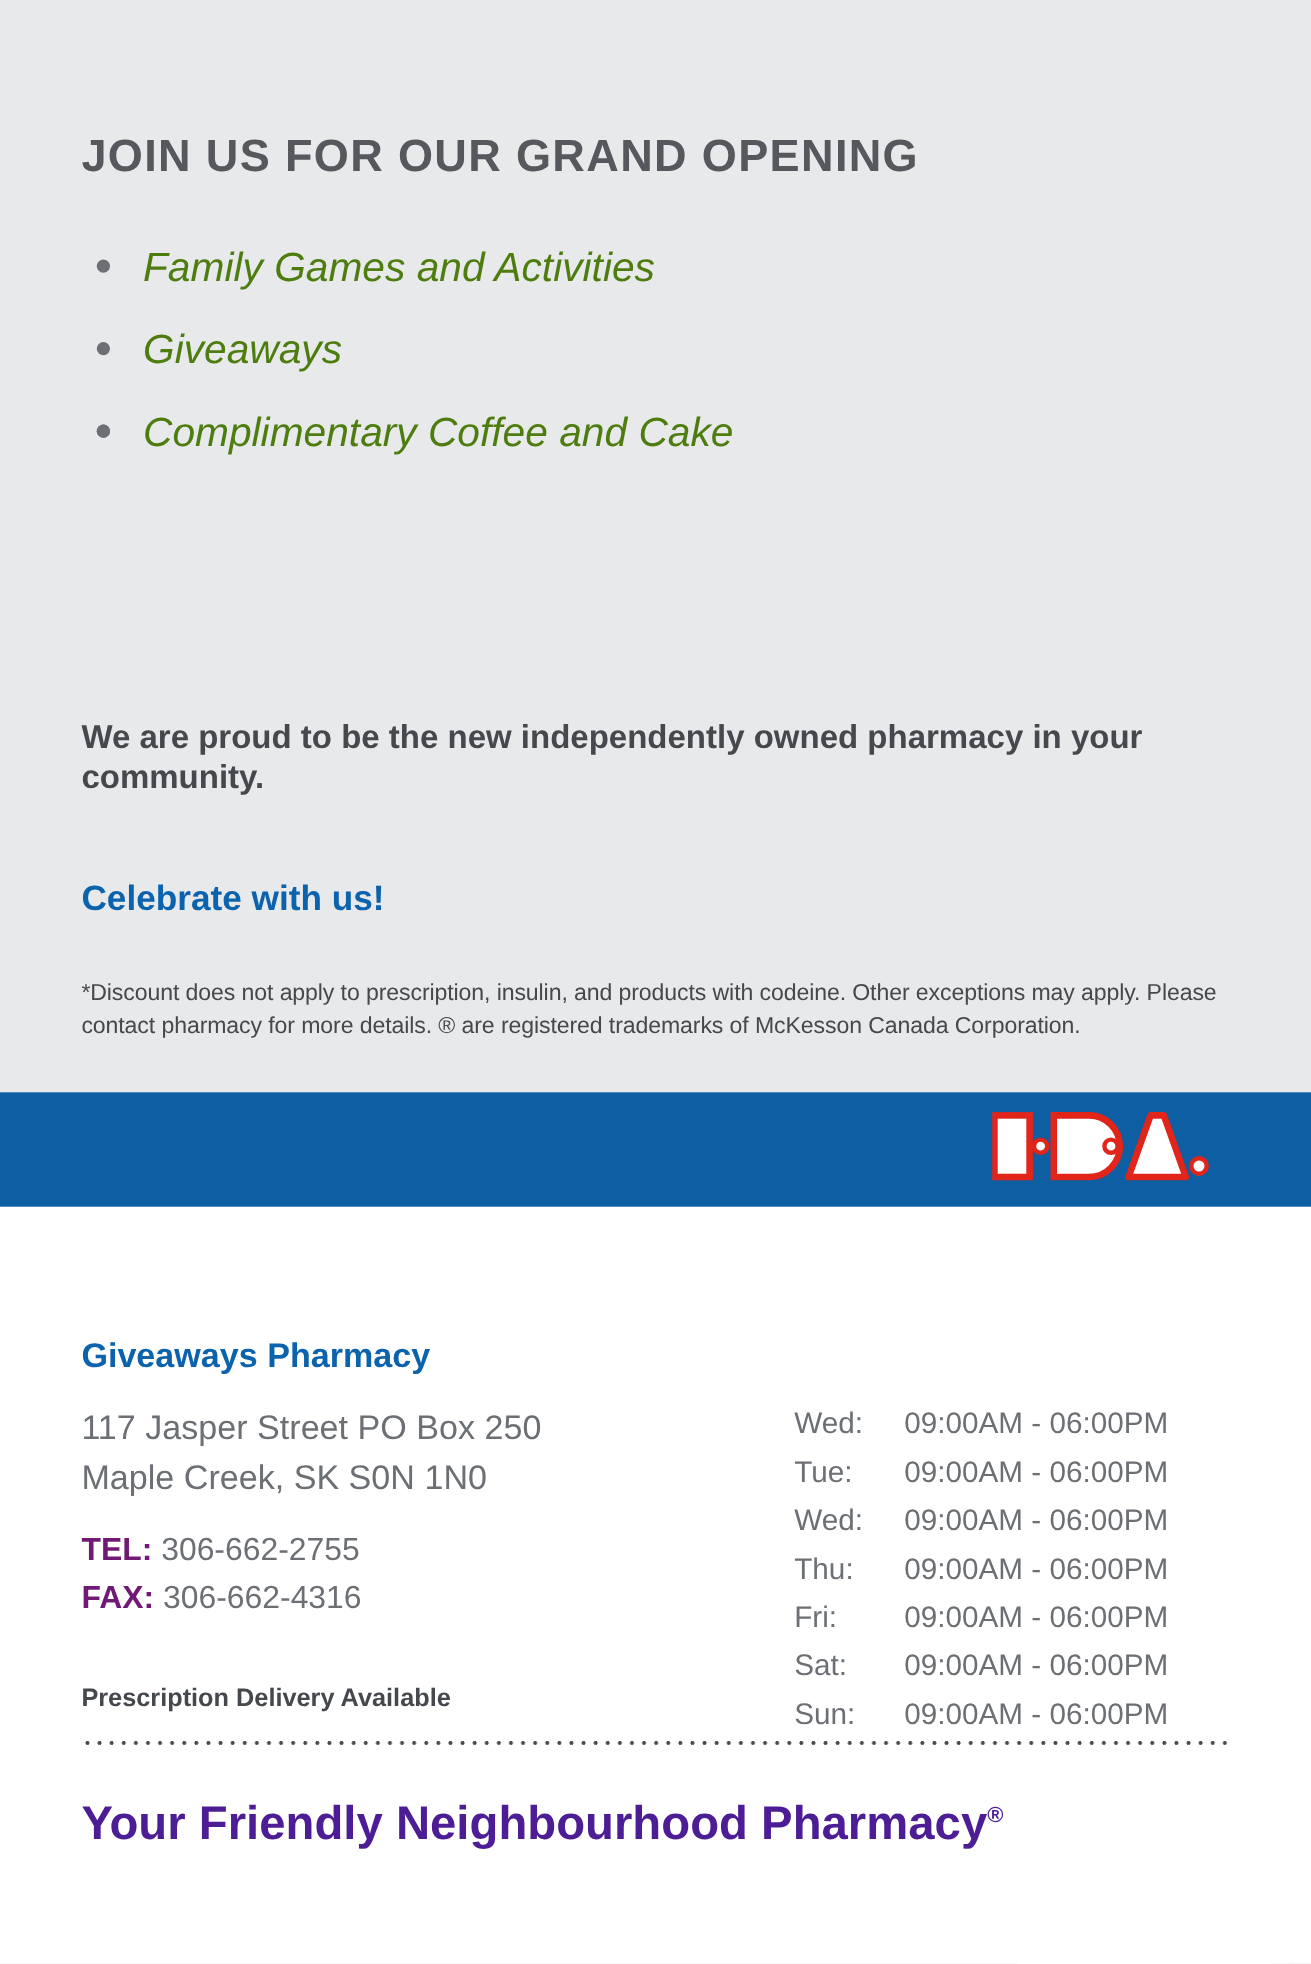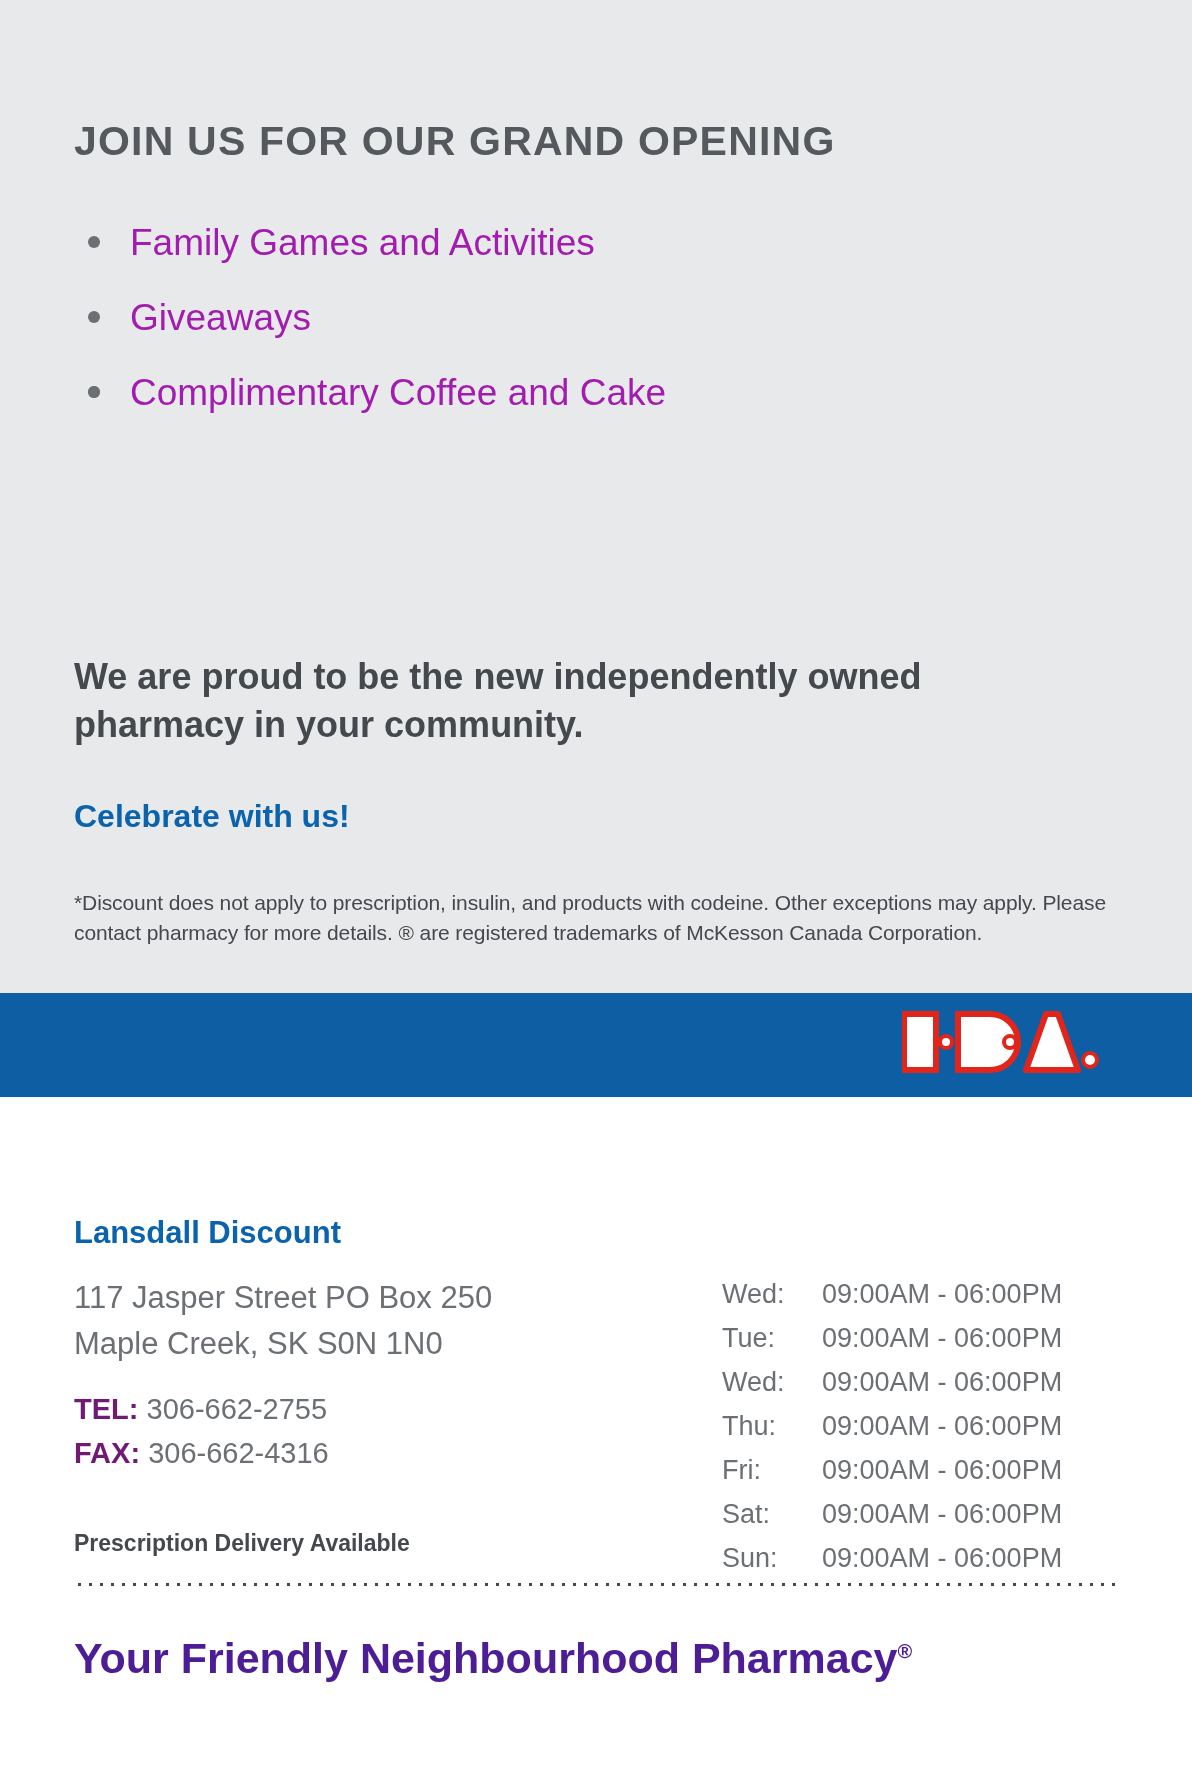--- a/index.html
+++ b/index.html
@@ -45,43 +45,44 @@
     top: 205px;
     margin: 0;
     padding: 0;
     list-style: none;
   }
   .bullets li {
     display: block;
     position: relative;
     padding-left: 56px;
     font-size: 37px;
-    color: #a21caf;
+    color: #4d7c0f;
     line-height: 75px;
     white-space: nowrap;
+    font-style: italic;
   }
   .bullets li .dot {
     position: absolute;
     left: 14px;
     top: 31px;
     width: 12px;
     height: 12px;
     border-radius: 50%;
     background: #6c7074;
   }
 
   .proud {
     position: absolute;
     left: 74px;
     top: 653px;
     width: 990px;
-    font-size: 36px;
+    font-size: 30px;
     font-weight: bold;
     color: #45484c;
-    line-height: 48px;
+    line-height: 36px;
   }
   .celebrate {
     position: absolute;
     left: 74px;
     top: 798px;
     font-size: 32px;
     font-weight: bold;
     color: #0b62ad;
     white-space: nowrap;
   }
@@ -238,21 +239,21 @@
 
         <circle cx="108" cy="32" r="6" fill="#ffffff" stroke="#e1251b" stroke-width="4"></circle>
 
         <path d="M124 60 L144 4 H156 L176 60 Z" fill="#ffffff" stroke="#e1251b" stroke-width="6" stroke-linejoin="round"></path>
 
         <circle cx="188" cy="50" r="7" fill="#ffffff" stroke="#e1251b" stroke-width="4"></circle>
       </g>
     </svg>
   </div>
 
-  <div class="store-name">Lansdall Discount</div>
+  <div class="store-name">Giveaways Pharmacy</div>
 
   <div class="address">
     <div>117 Jasper Street PO Box 250</div>
     <div>Maple Creek, SK S0N 1N0</div>
   </div>
 
   <div class="contact">
     <div>
       <b>TEL:</b>
       <span>306-662-2755</span>

